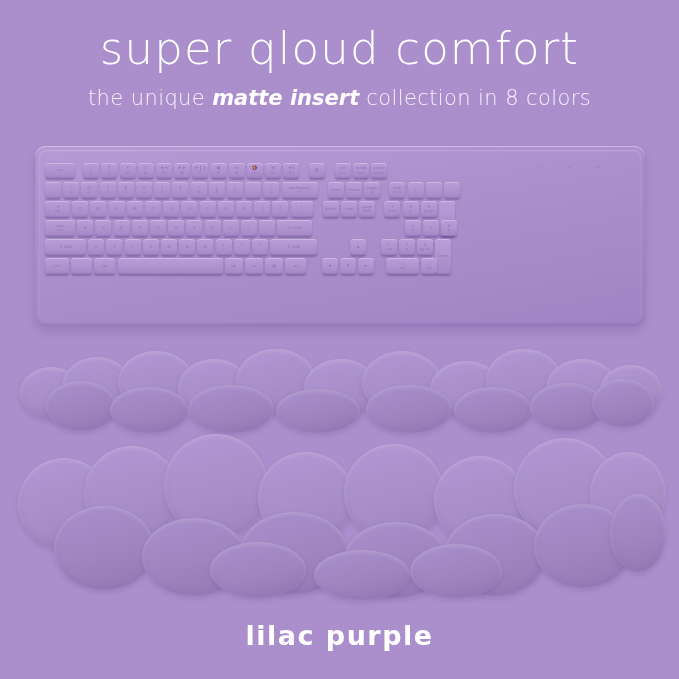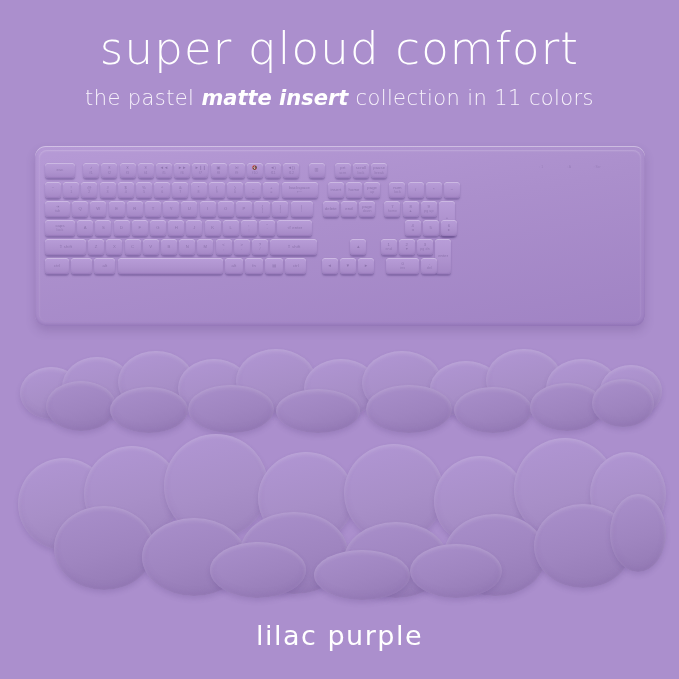--- a/index.html
+++ b/index.html
@@ -34,21 +34,21 @@
   .subline .em{
     font-weight:700;
     font-style:italic;
     color:#ffffff;
     letter-spacing:0px;
   }
   .caption{
     position:absolute; top:620px; left:0; width:679px;
     text-align:center;
     font-size:27px;
-    font-weight:400;
+    font-weight:700;
     letter-spacing:1.5px;
     color:#ffffff;
     white-space:nowrap;
     font-family:"DejaVu Sans", sans-serif;
   }
 
   
   #keyboard{
     position:absolute;
     left:35px; top:146px;
@@ -116,21 +116,21 @@
   .lobe.dark{
     background:linear-gradient(165deg,#a98fcb 0%,#9f85c0 55%,#9379b4 100%);
   }
 </style>
 </head>
 <body>
 
 <div class="headline">super qloud comfort</div>
 
 <div class="subline">
-  <span>the pastel </span><span class="em">matte insert</span><span> collection in 11 colors</span>
+  <span>the unique </span><span class="em">matte insert</span><span> collection in 8 colors</span>
 </div>
 
 <div id="keyboard">
     <div class="key" style="left: 10px; top: 17px; width: 30px; height: 15px;">
       <span>esc</span>
     </div>
     <div class="key" style="left: 48.2px; top: 17px; width: 16px; height: 15px;">
       <span>♪</span>
       <span class="k-sub">f1</span>
     </div>

